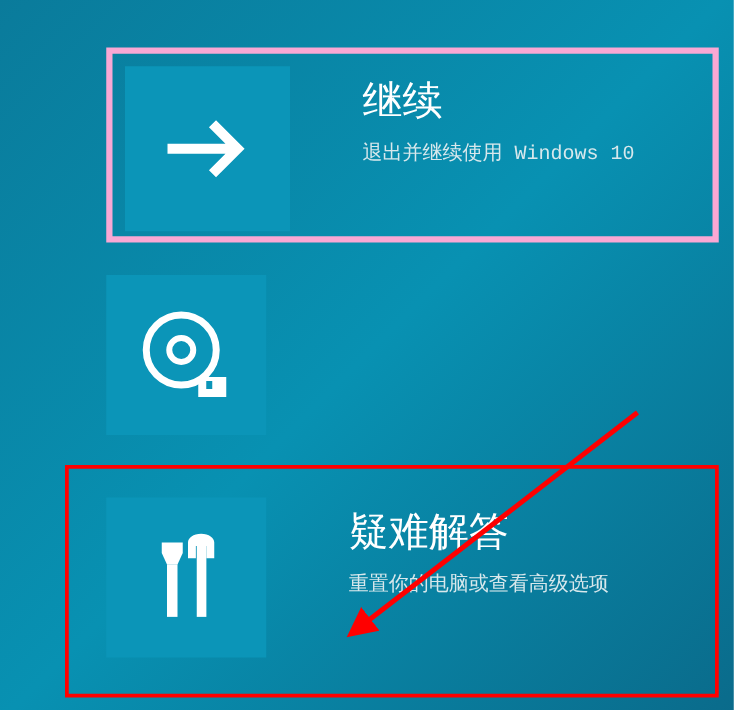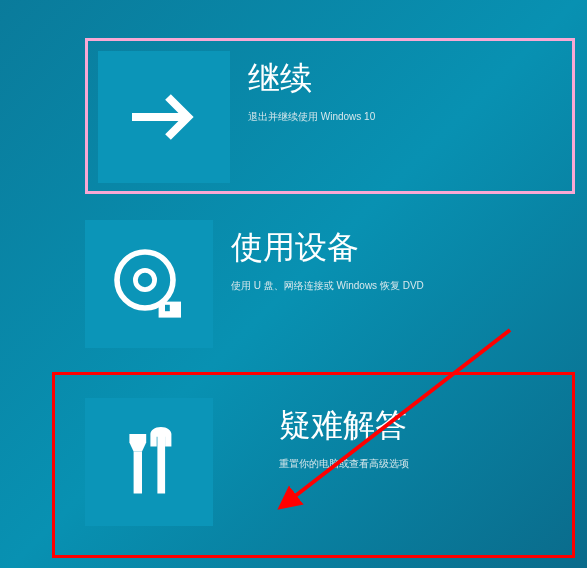--- a/index.html
+++ b/index.html
@@ -17,21 +17,22 @@
     }
     .option-tile {
       display: flex;
       align-items: flex-start;
       padding: 0;
       margin-left: 85px;
       width: 490px;
       cursor: pointer;
     }
     .option-tile.selected {
-      border: 3px solid #f9a8d4;
+      border: 5px solid #f9a8d4;
+      gap: 40px;
     }
     .tile-1 {
       margin-top: 38px;
       height: 156px;
     }
     .tile-1.selected {
       padding: 10px 0 10px 10px;
     }
     .tile-2 {
       margin-top: 26px;
@@ -61,23 +62,24 @@
       flex: 1;
     }
     .title {
       color: #ffffff;
       font-size: 32px;
       font-weight: 300;
       margin-bottom: 8px;
     }
     .description {
       color: #d8e8ec;
-      font-size: 10px;
+      font-size: 16px;
       font-weight: 300;
       line-height: 1.5;
+      font-family: Liberation Mono, monospace;
     }
     .red-box {
       position: absolute;
       left: 52px;
       top: 372px;
       width: 523px;
       height: 186px;
       border: 3px solid #ff0000;
       pointer-events: none;
     }
@@ -119,24 +121,20 @@
 
 <div class="option-tile tile-2">
   <div class="icon-box disc-icon">
     <svg viewBox="0 0 100 100" xmlns="http://www.w3.org/2000/svg">
       <circle cx="45" cy="45" r="35" stroke="#ffffff" stroke-width="7" fill="none"></circle>
       <circle cx="45" cy="45" r="12" stroke="#ffffff" stroke-width="6" fill="none"></circle>
       <rect x="62" y="72" width="28" height="20" fill="#ffffff"></rect>
       <rect x="70" y="76" width="6" height="8" fill="#0b95b8"></rect>
     </svg>
   </div>
-  <div class="text-container">
-    <div class="title">使用设备</div>
-    <div class="description">使用 U 盘、网络连接或 Windows 恢复 DVD</div>
-  </div>
 </div>
 
 <div class="option-tile tile-3">
   <div class="icon-box tools-icon">
     <svg viewBox="0 0 100 100" xmlns="http://www.w3.org/2000/svg">
       <rect x="28" y="35" width="12" height="60" fill="#ffffff"></rect>
       <path d="M 22 10 L 46 10 L 46 22 L 40 35 L 28 35 L 22 22 Z" fill="#ffffff"></path>
       <rect x="62" y="10" width="11" height="85" fill="#ffffff"></rect>
       <path d="M 52 10 C 52 5, 58 0, 67 0 C 76 0, 82 5, 82 10 L 82 28 L 73 28 L 73 14 L 61 14 L 61 28 L 52 28 Z" fill="#ffffff"></path>
     </svg>

